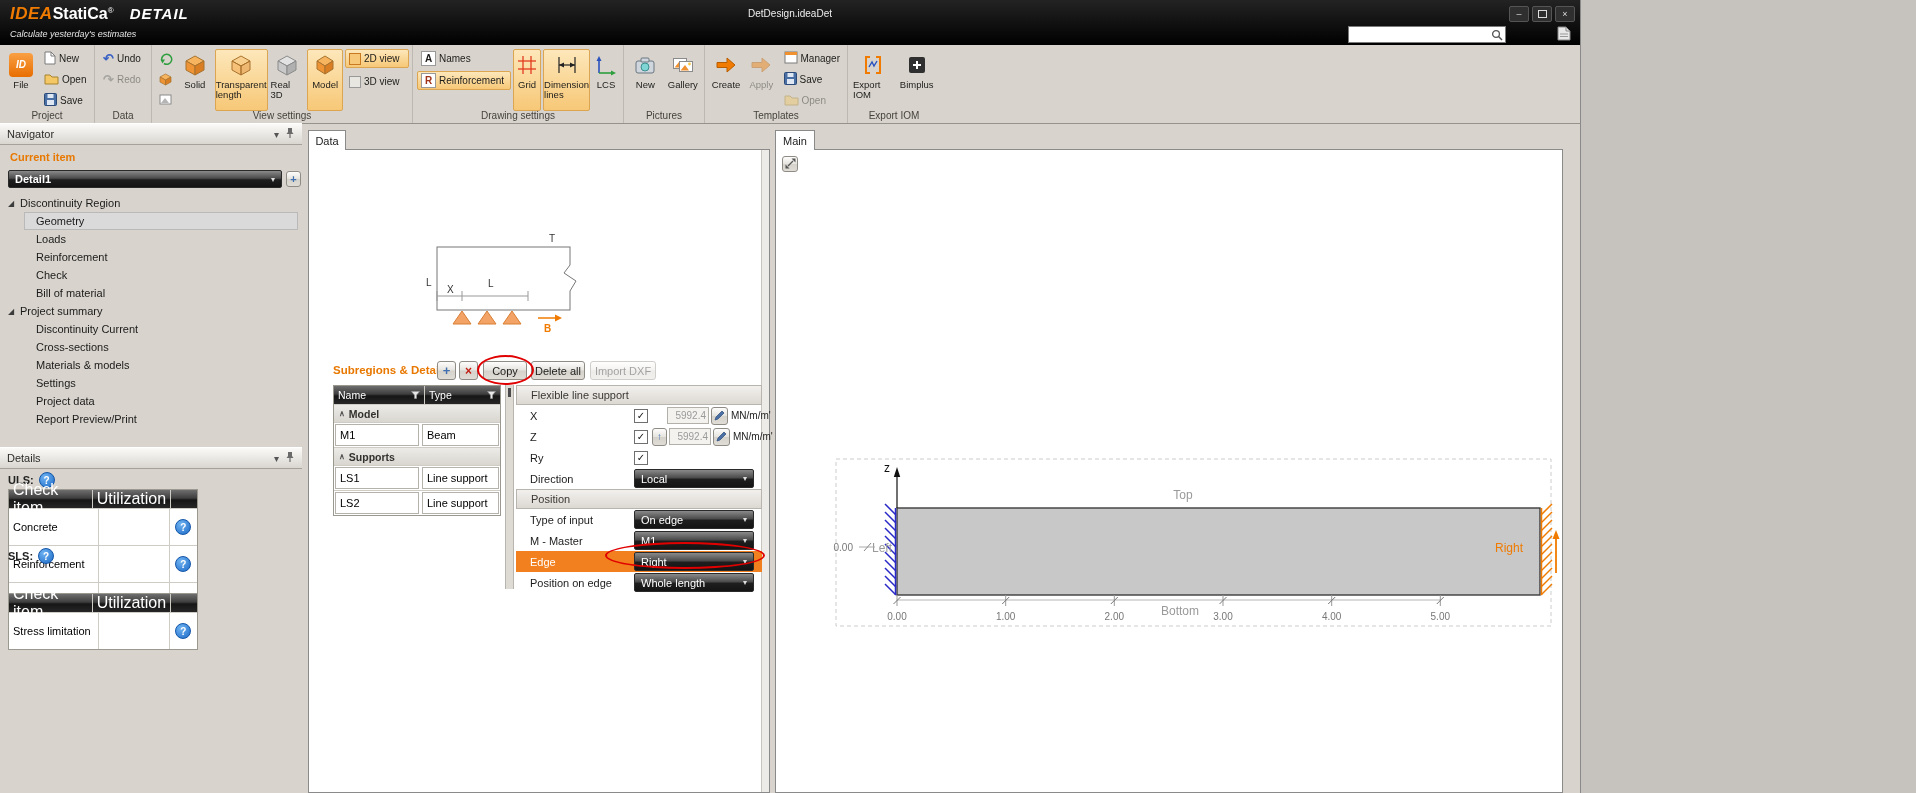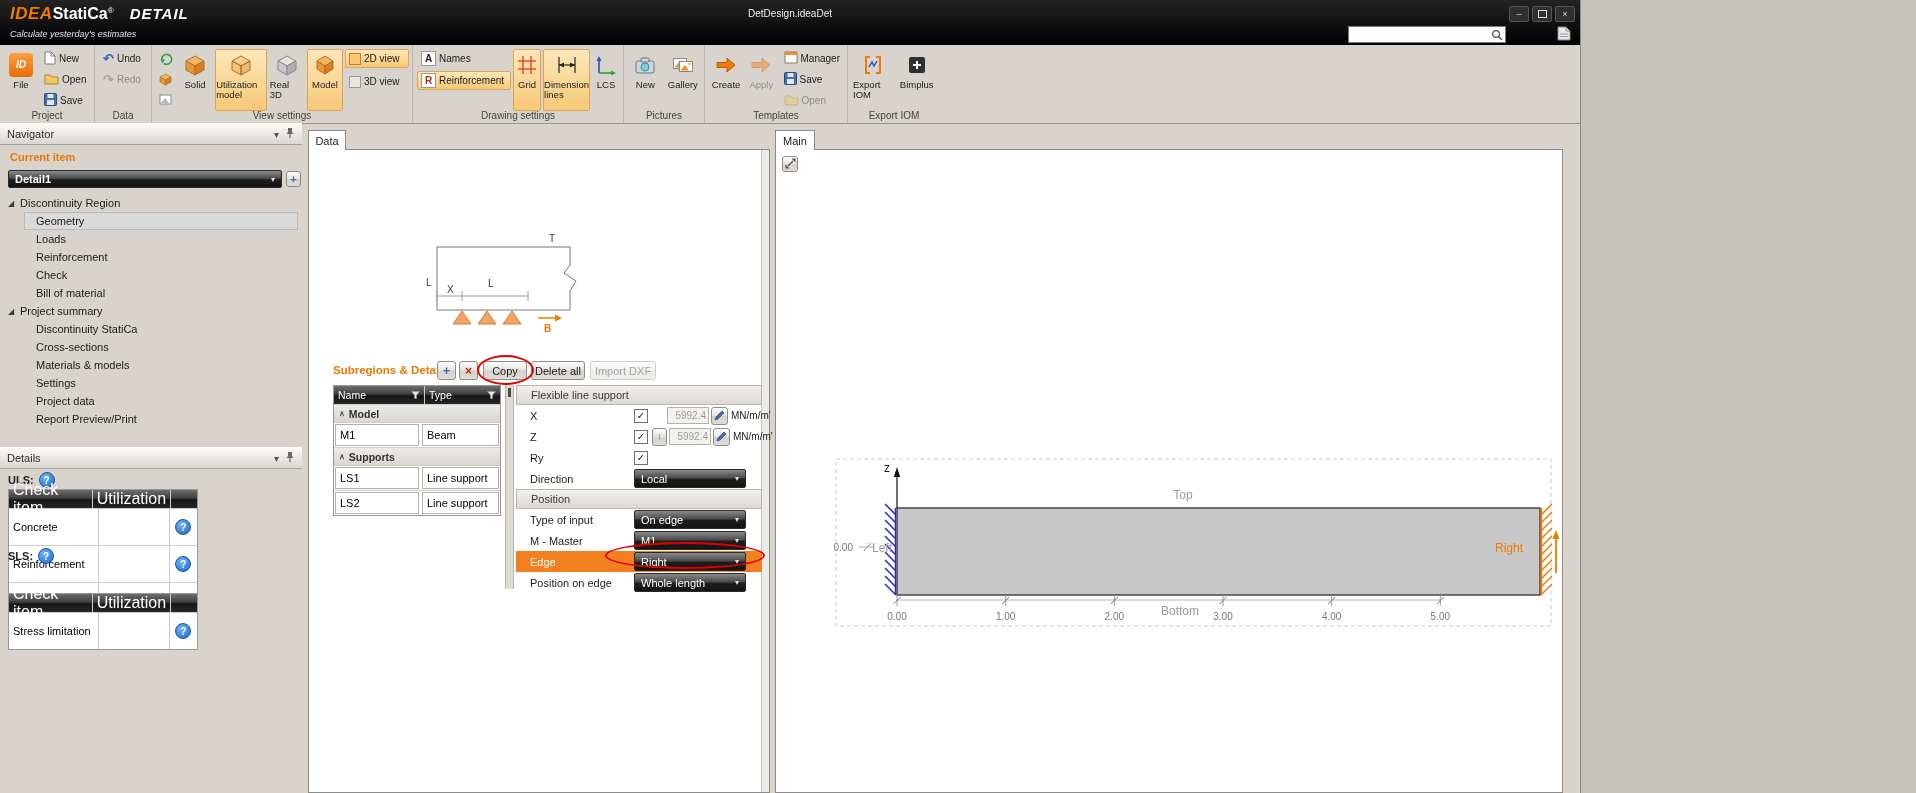--- a/index.html
+++ b/index.html
@@ -93,21 +93,21 @@
   .pgroup{height:18px;background:linear-gradient(#f2f0ed,#dcd9d3);border:1px solid #b8b5ae;display:flex;align-items:center;
           padding-left:14px;font-size:11px;color:#3a3834}
   .prow{height:21px;display:flex;align-items:center;padding-left:14px;font-size:11px;color:#1c1c1c}
   .plabel{width:104px;flex:none}
   .chk{width:12px;height:12px;background:#fff;border:1px solid #6f6f6f;display:flex;align-items:center;justify-content:center;
        font-size:10px;color:#111;flex:none;margin-right:4px}
   .fielddis{width:36px;height:15px;background:#f3f2ef;border:1px solid #b3b0aa;color:#9a9a9a;font-size:10px;
             display:flex;align-items:center;justify-content:flex-end;padding:0 2px;flex:none}
   .pbtn{width:15px;height:16px;margin-left:2px;flex:none}
   .punit{font-size:10px;margin-left:3px;white-space:nowrap}
-  .pcombo{flex:1;margin-right:16px}
+  .pcombo{flex:1;margin-right:8px}
   .prow-sel{background:#f2801e;color:#fff}
 
   .oval{border:2.5px solid #e10000;border-radius:50%;z-index:60;pointer-events:none}
   .scrollstrip{background:#edebe7;border-left:1px solid #c8c5bf}
   .splitter{background:#dedbd5;border-left:1px solid #b8b5ae;border-right:1px solid #b8b5ae}
   .splitter .hndl{position:absolute;top:3px;left:2px;width:3px;height:9px;background:#4a4a4a}
 </style>
 </head>
 <body>
 
@@ -239,21 +239,21 @@
           <span>Solid</span>
         </div>
         <div class="rbig pressed" style="width:58px">
           <span class="ric">
             <svg width="24" height="24">
                   <polygon points="12,3 21,8 12,13 3,8" fill="#f6b45f" fill-opacity="0.4" stroke="#a8732e"></polygon>
                   <polygon points="3,8 12,13 12,22 3,17" fill="#ef9434" fill-opacity="0.4" stroke="#a8732e"></polygon>
                   <polygon points="21,8 12,13 12,22 21,17" fill="#d97e22" fill-opacity="0.4" stroke="#a8732e"></polygon>
                 </svg>
           </span>
-          <span>Utilization model</span>
+          <span>Transparent length</span>
         </div>
         <div class="rbig" style="width:40px">
           <span class="ric">
             <svg width="24" height="24">
                   <polygon points="12,3 21,8 12,13 3,8" fill="#e2e2e2" stroke="#8a8a8a"></polygon>
                   <polygon points="3,8 12,13 12,22 3,17" fill="#c9c9c9" stroke="#8a8a8a"></polygon>
                   <polygon points="21,8 12,13 12,22 21,17" fill="#b0b0b0" stroke="#8a8a8a"></polygon>
                 </svg>
           </span>
           <span>Real 3D</span>
@@ -474,21 +474,21 @@
           <span>Check</span>
         </div>
     <div class="tree-item lvl1">
           <span>Bill of material</span>
         </div>
     <div class="tree-item">
       <span class="expander">◢</span>
       <span>Project summary</span>
     </div>
     <div class="tree-item lvl1">
-          <span>Discontinuity StatiCa</span>
+          <span>Discontinuity Current</span>
         </div>
     <div class="tree-item lvl1">
           <span>Cross-sections</span>
         </div>
     <div class="tree-item lvl1">
           <span>Materials &amp; models</span>
         </div>
     <div class="tree-item lvl1">
           <span>Settings</span>
         </div>

